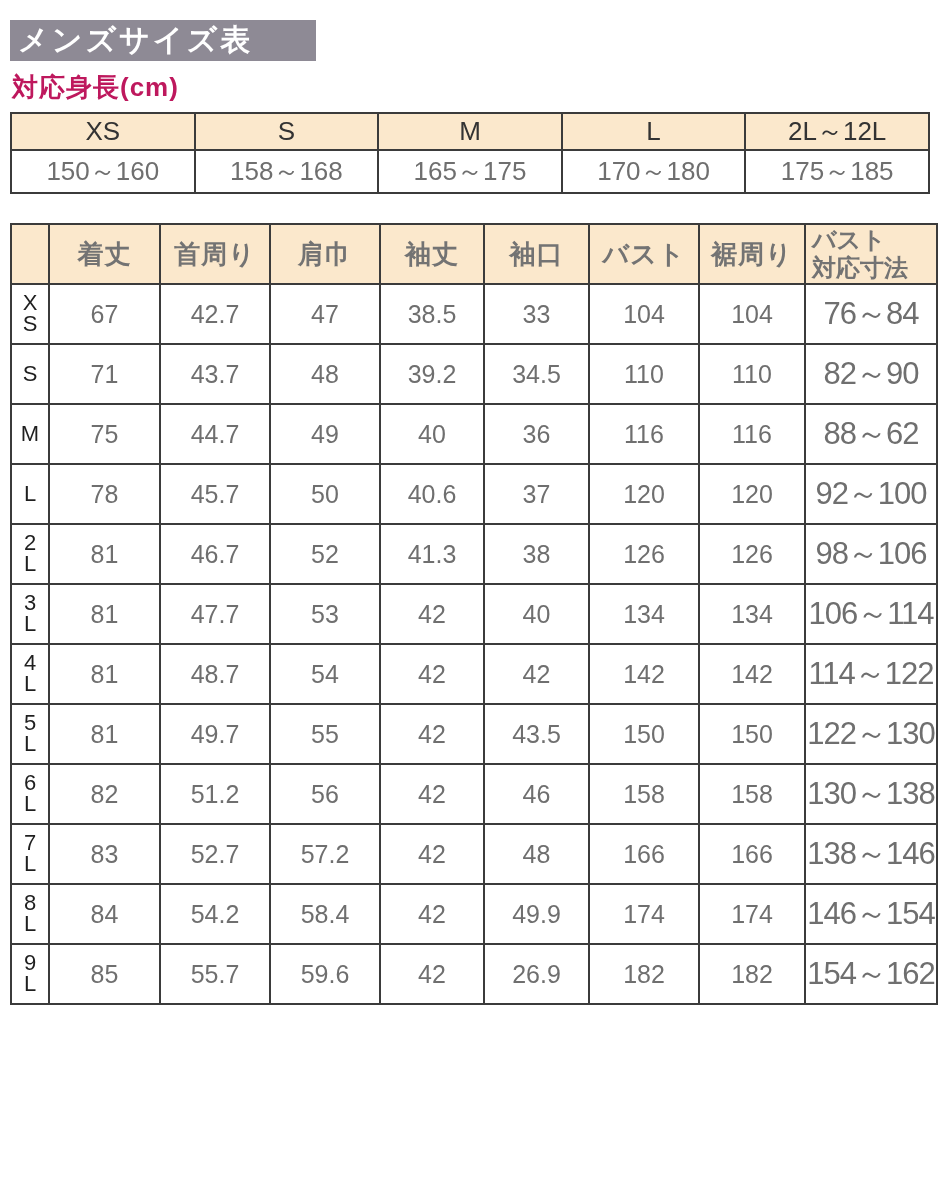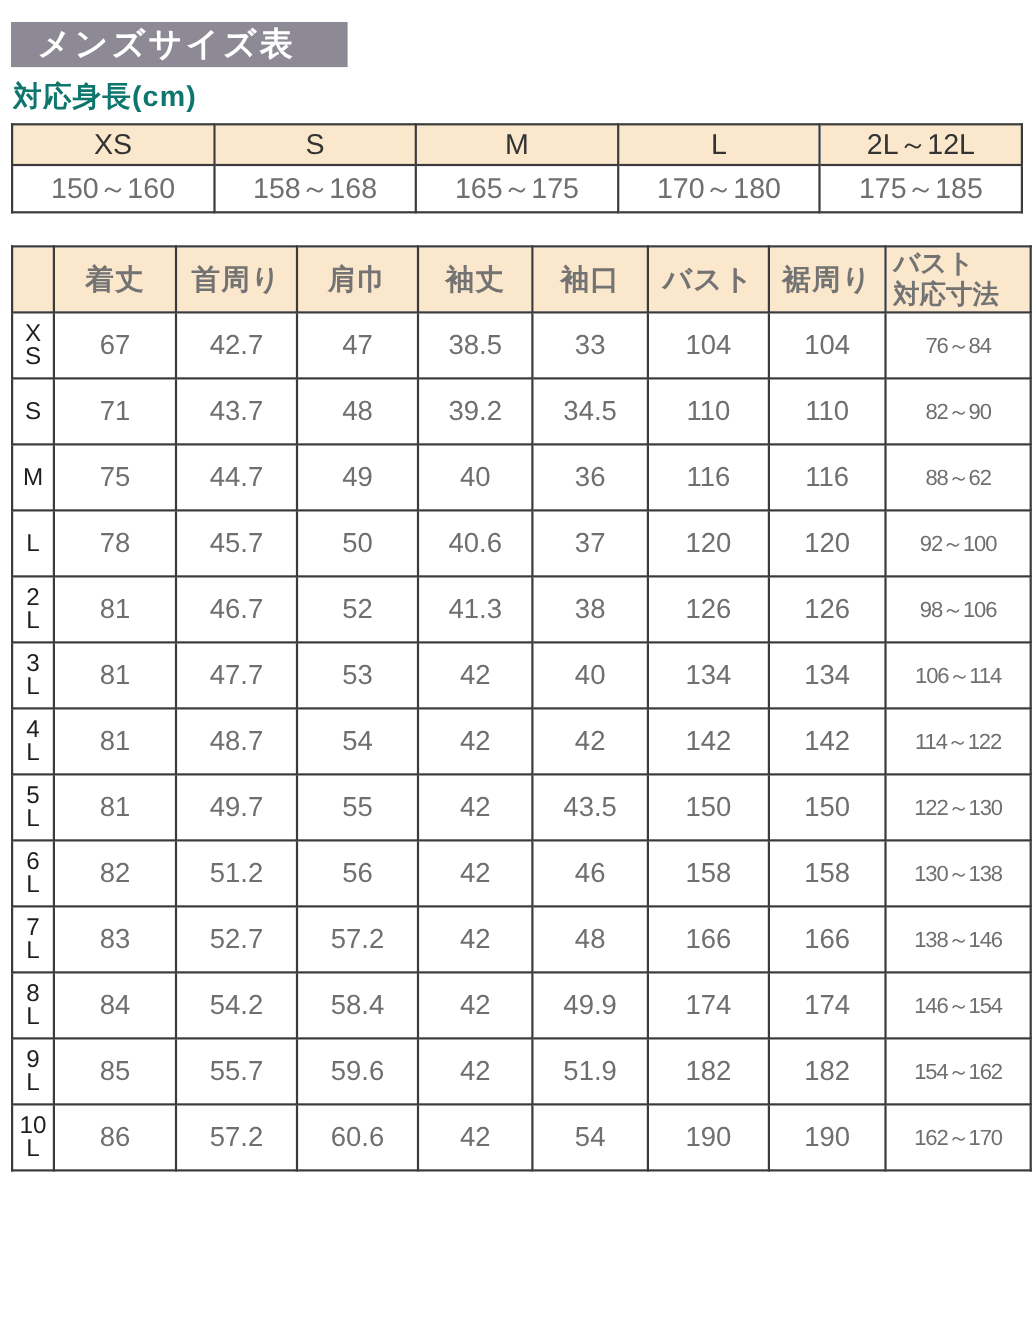--- a/index.html
+++ b/index.html
@@ -22,32 +22,32 @@
     top: 20px;
     width: 306px;
     height: 41px;
     background: #8e8a95;
     color: #ffffff;
     font-size: 30px;
     font-weight: bold;
     letter-spacing: 3px;
     display: flex;
     align-items: center;
-    padding-left: 24px;
+    padding-left: 8px;
     box-sizing: border-box;
   }
 
   
   .height-label {
     position: absolute;
     left: 12px;
     top: 70px;
     font-size: 26px;
     font-weight: bold;
-    color: #0f766e;
+    color: #be185d;
     letter-spacing: 1px;
   }
 
   
   table {
     border-collapse: collapse;
     table-layout: fixed;
   }
   th, td {
     border: 2px solid #3b3b3b;
@@ -110,21 +110,21 @@
     font-size: 22px;
     font-weight: 500;
     color: #1f1f1f;
     line-height: 0.95;
     letter-spacing: 0;
   }
   .size-table tbody td.row-label .stack-line {
     display: block;
   }
   .size-table tbody td.range-cell {
-    font-size: 20px;
+    font-size: 31px;
     letter-spacing: -1px;
   }
 </style>
 </head>
 <body>
 
 <div class="banner">
   <span>メンズサイズ表</span>
 </div>
 
@@ -333,33 +333,19 @@
       </tr>
       <tr>
         <td class="row-label">
           <span class="stack-line">9</span>
           <span class="stack-line">L</span>
         </td>
         <td>85</td>
         <td>55.7</td>
         <td>59.6</td>
         <td>42</td>
-        <td>51.9</td>
+        <td>26.9</td>
         <td>182</td>
         <td>182</td>
         <td class="range-cell">154～162</td>
       </tr>
-      <tr>
-        <td class="row-label">
-          <span class="stack-line">10</span>
-          <span class="stack-line">L</span>
-        </td>
-        <td>86</td>
-        <td>57.2</td>
-        <td>60.6</td>
-        <td>42</td>
-        <td>54</td>
-        <td>190</td>
-        <td>190</td>
-        <td class="range-cell">162～170</td>
-      </tr>
     </tbody>
 </table>
 
 </body></html>

